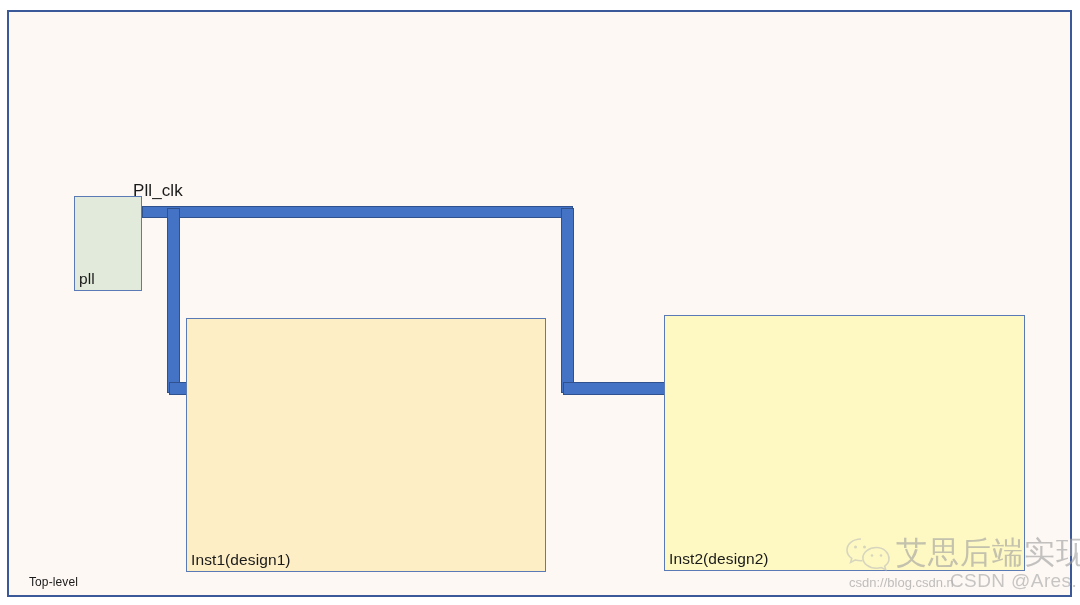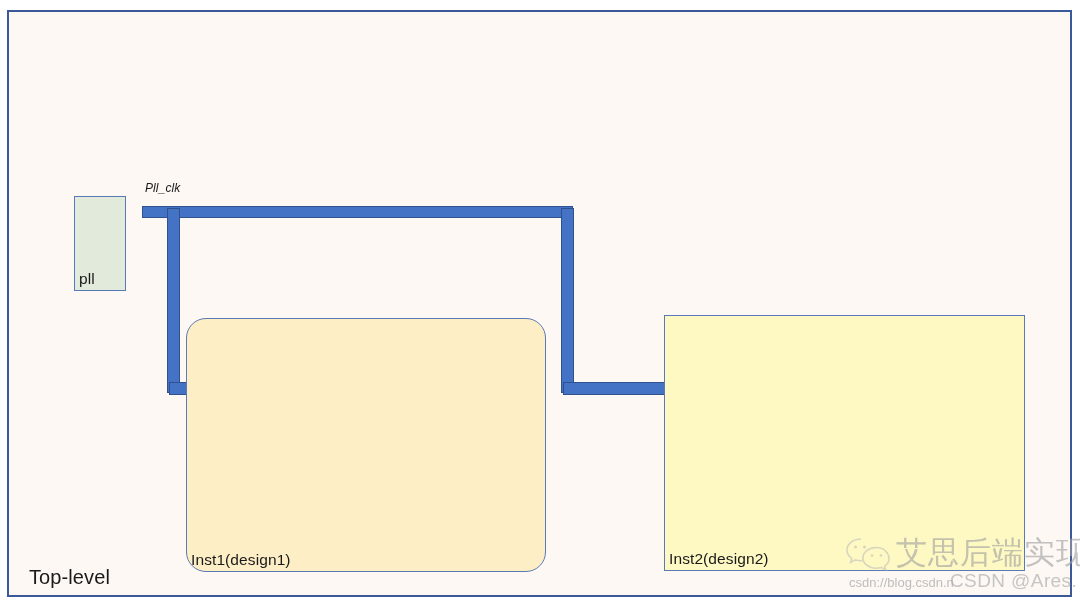--- a/index.html
+++ b/index.html
@@ -34,21 +34,21 @@
     width: 1065px;
     height: 587px;
     background: #fdf8f4;
     border: 2px solid #3b5998;
     box-sizing: border-box;
   }
   .top-frame-label {
     position: absolute;
     left: 20px;
     bottom: 6px;
-    font-size: 20px;
+    font-size: 12px;
     color: #1a1a1a;
     letter-spacing: 0.1px;
     white-space: nowrap;
   }
 
   
   .block {
     position: absolute;
     box-sizing: border-box;
     border: 1px solid #5a7ab5;
@@ -60,33 +60,32 @@
     font-size: 15.5px;
     color: #1a1a1a;
     white-space: nowrap;
     letter-spacing: 0.1px;
   }
 
   
   .block-pll {
     left: 65px;
     top: 184px;
-    width: 52px;
+    width: 68px;
     height: 95px;
     background: #e2ebdb;
   }
 
   
   .block-inst1 {
     left: 177px;
     top: 306px;
     width: 360px;
     height: 254px;
     background: #fdeec6;
-    border-radius: 20px;
   }
   .block-inst2 {
     left: 655px;
     top: 303px;
     width: 361px;
     height: 256px;
     background: #fef9c3;
   }
 
   
@@ -103,27 +102,26 @@
   
   .wire-left-stub { left: 160px; top: 370px;  width: 34px;  height: 13px; }
   
   .wire-right-v   { left: 552px; top: 196px;  width: 13px;  height: 185px; }
   
   .wire-right-h   { left: 554px; top: 370px;  width: 121px; height: 13px; }
 
   
   .net-label {
     position: absolute;
-    left: 136px;
+    left: 124px;
     top: 169px;
-    font-size: 12px;
+    font-size: 17px;
     color: #1a1a1a;
     white-space: nowrap;
     letter-spacing: 0.1px;
-    font-style: italic;
   }
 
   
   .wm-wechat {
     position: absolute;
     left: 845px;
     top: 534px;
     width: 48px;
     height: 40px;
     opacity: 0.55;

